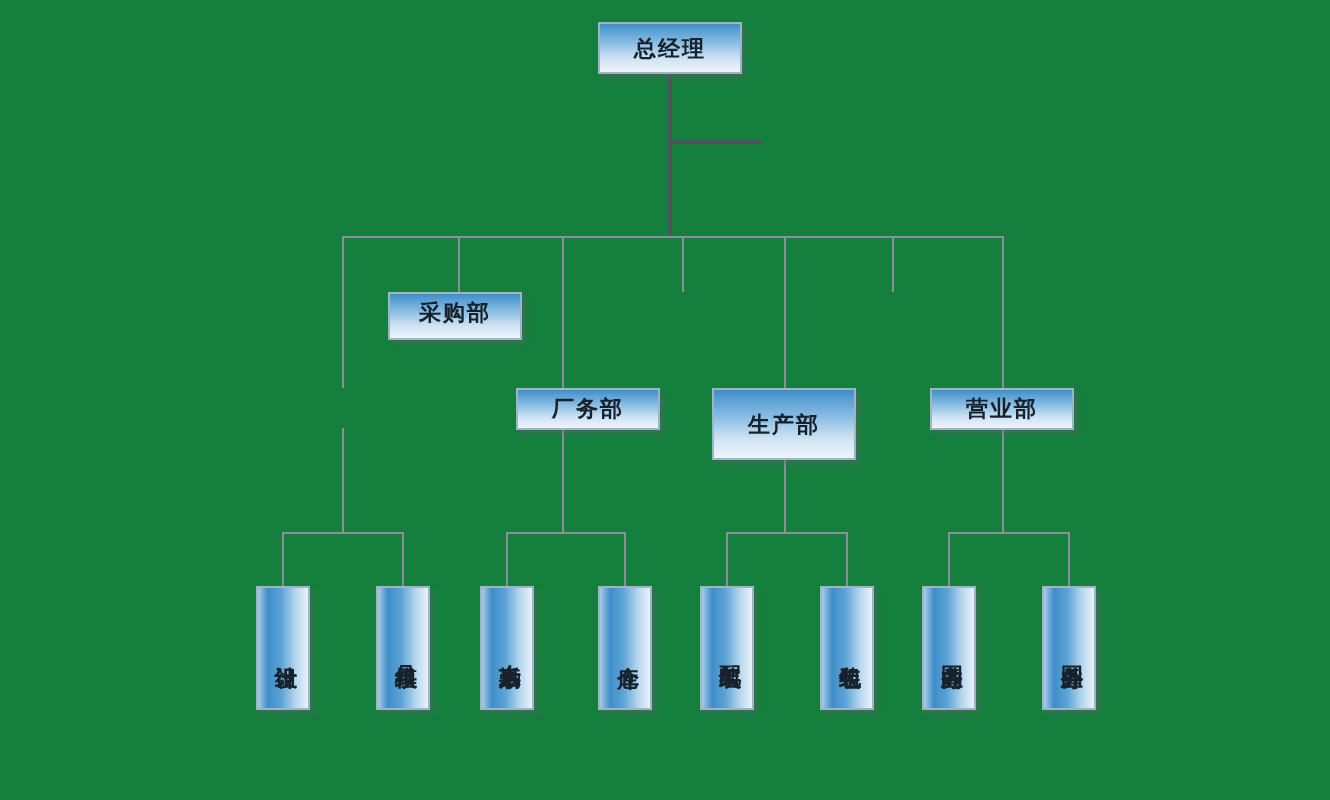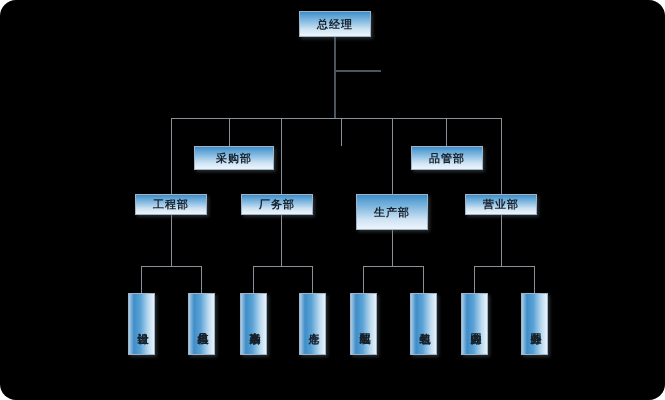--- a/index.html
+++ b/index.html
@@ -4,24 +4,23 @@
 <style>
   html, body {
     margin: 0;
     padding: 0;
     background: #ffffff;
   }
   #chart-root {
     position: relative;
     width: 665px;
     height: 400px;
-    background: #000000;
+    background: #15803d;
     font-family: "DejaVu Sans", "Liberation Sans", sans-serif;
     overflow: hidden;
-    border-radius: 16px;
   }
 
   
   .line {
     position: absolute;
     background: #8a9099;
   }
   .line.v { width: 1px; }
   .line.h { height: 1px; }
   .line.stem {
@@ -116,31 +115,25 @@
   <div class="line v" style="left:501px; top:214px; height:52px;"></div>
   <div class="line h" style="left:474px; top:266px; width:60px;"></div>
   <div class="line v" style="left:474px; top:266px; height:27px;"></div>
   <div class="line v" style="left:534px; top:266px; height:27px;"></div>
 
   <div class="node" style="left:299px; top:11px; width:72px; height:26px;">
     <span class="label">总经理</span>
   </div>
 
 
-  <div class="node" style="left:194px; top:146px; width:80px; height:24px;">
+  <div class="node" style="left:194px; top:146px; width:67px; height:24px;font-family:Liberation Mono, monospace;">
     <span class="label">采购部</span>
   </div>
-  <div class="node" style="left:411px; top:146px; width:72px; height:24px;">
-    <span class="label">品管部</span>
-  </div>
 
-  <div class="node" style="left:135px; top:194px; width:72px; height:21px;">
-    <span class="label">工程部</span>
-  </div>
-  <div class="node" style="left:241px; top:194px; width:72px; height:21px;">
+  <div class="node" style="left:258px; top:194px; width:72px; height:21px;">
     <span class="label">厂务部</span>
   </div>
   <div class="node" style="left:356px; top:194px; width:72px; height:36px;">
     <span class="label">生产部</span>
   </div>
   <div class="node" style="left:465px; top:194px; width:72px; height:21px;">
     <span class="label">营业部</span>
   </div>
 
   <div class="node vert" style="left:128px; top:293px; width:27px; height:62px;">

